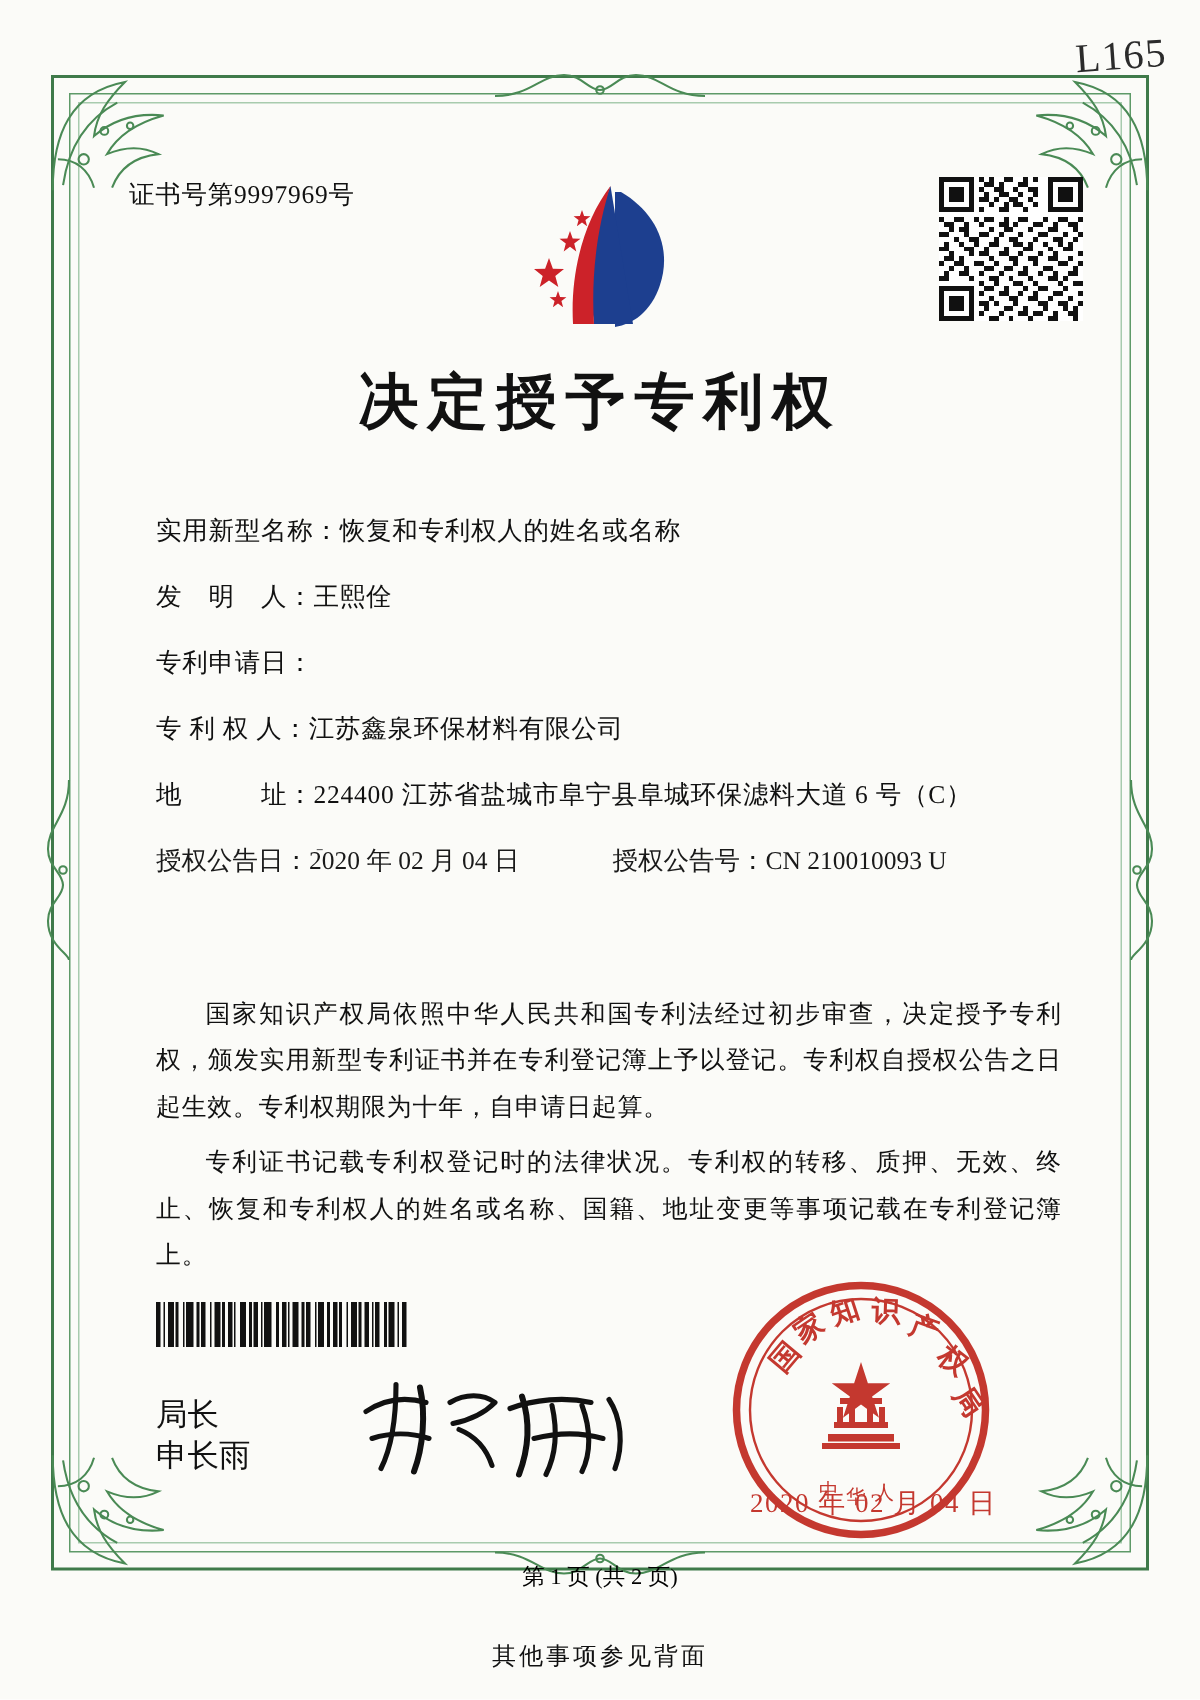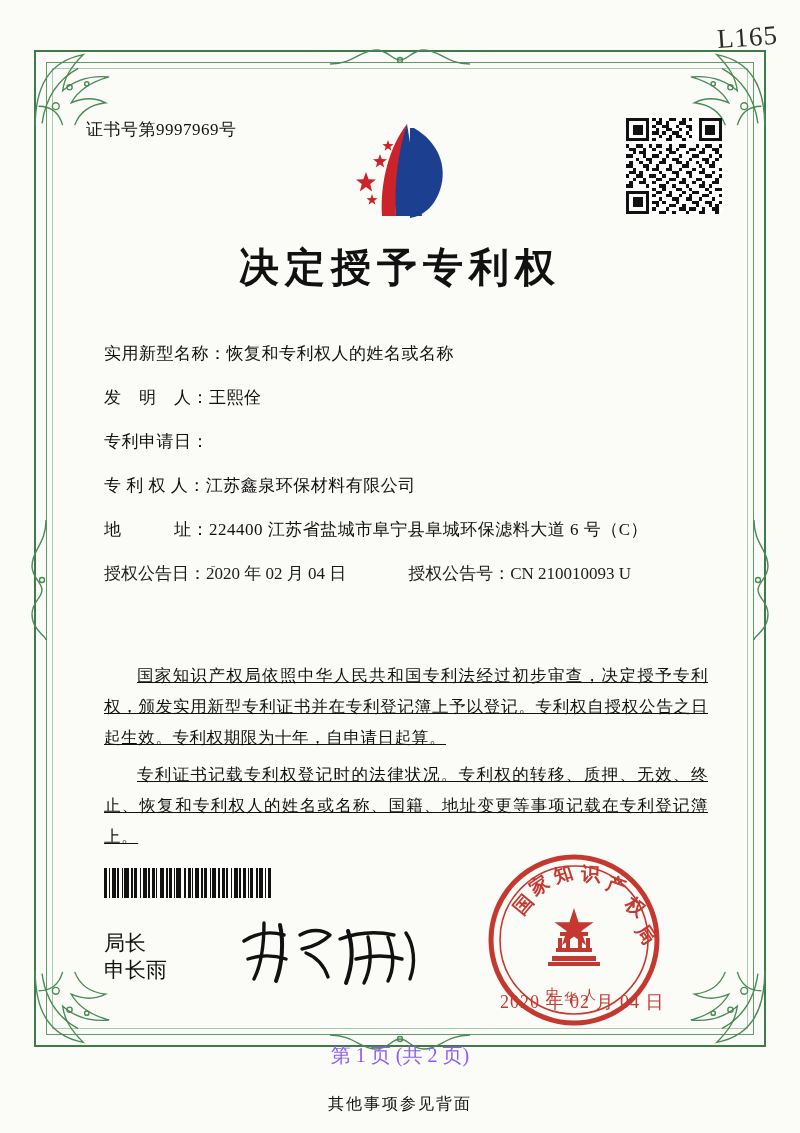--- a/index.html
+++ b/index.html
@@ -173,21 +173,20 @@
     top: 660px;
     font-size: 16.5px;
     line-height: 31px;
     color: #111;
     letter-spacing: 0.6px;
     text-align: justify;
   }
   .paras p {
     margin: 0 0 6px 0;
     text-indent: 2em;
-    text-decoration: underline;
   }
 
   
   .barcode {
     position: absolute;
     left: 104px;
     top: 868px;
     width: 196px;
     height: 30px;
     display: flex;
@@ -233,22 +232,22 @@
     color: #c4382f;
     letter-spacing: 1px;
     font-family: "Liberation Serif", serif;
   }
 
   .page-no {
     position: absolute;
     left: 0; right: 0;
     top: 1042px;
     text-align: center;
-    font-size: 20px;
-    color: #8b5cf6;
+    font-size: 15px;
+    color: #000000;
   }
 
   .footer-note {
     position: absolute;
     left: 0; right: 0;
     top: 1094px;
     text-align: center;
     font-size: 16px;
     color: #111;
     letter-spacing: 2px;

